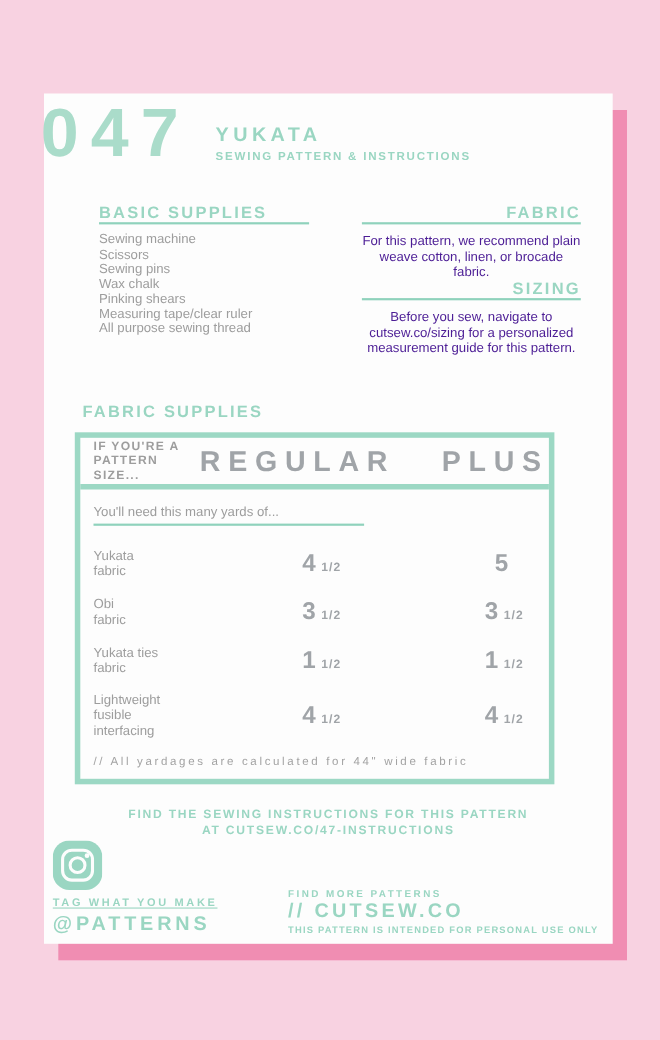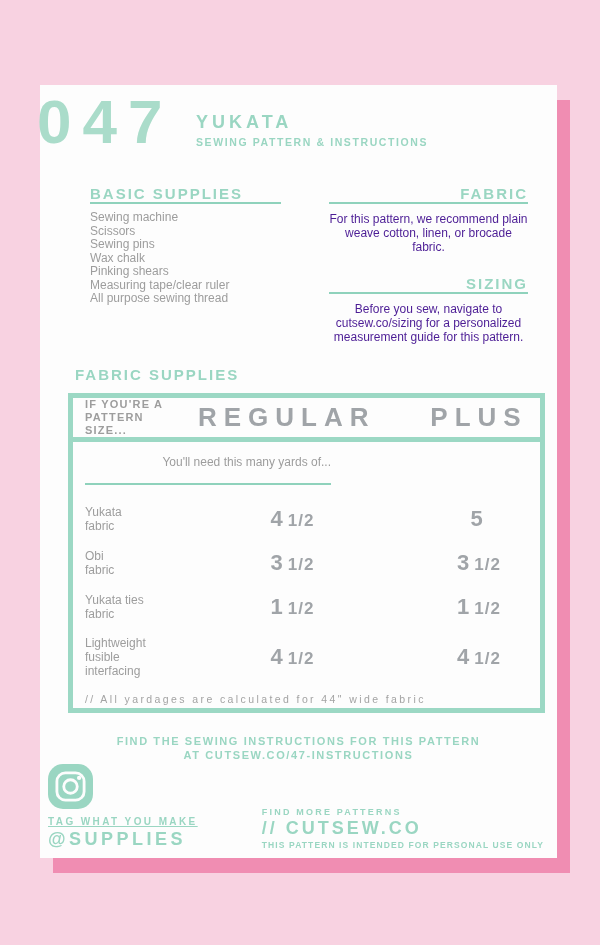--- a/index.html
+++ b/index.html
@@ -49,31 +49,31 @@
   h2.right { text-align: right; }
   .supplies-list { list-style: none; margin-top: 7px; }
   .supplies-list li {
     font-size: 12px; line-height: 13.5px; color: #9d9d9d;
   }
   .blurb {
     margin-top: 8px;
     font-size: 12px; line-height: 14px; color: #4c1d95;
     text-align: center;
   }
-  .sizing-head { margin-top: 21px; }
+  .sizing-head { }
 
   
   .fs-heading {
     position: absolute; top: 281px; left: 35px;
     font-size: 15px; font-weight: bold; letter-spacing: 2px;
     color: #9ad6c2;
   }
   .fs-table {
     position: absolute; top: 308px; left: 28px;
-    width: 477px; height: 320px;
+    width: 436px; height: 320px;
     border: 5px solid #9cd8c4;
     display: flex; flex-direction: column;
   }
   .t-head {
     display: flex; align-items: center;
     height: 55px;
     border-bottom: 5px solid #9cd8c4;
   }
   .corner-label {
     width: 125px; padding-left: 12px;
@@ -84,33 +84,32 @@
   .col-reg { width: 165px; text-align: center; }
   .col-plus { flex: 1; text-align: center; padding-left: 55px; }
   .head-col {
     font-size: 26px; font-weight: bold; letter-spacing: 7px;
     color: #a0a4a8;
   }
   .t-body { flex: 1; padding: 13px 12px 10px 12px; }
   .intro {
     width: 246px;
     font-size: 12px; color: #9d9d9d;
-    padding-bottom: 14px; margin-bottom: 19px;
+    padding-bottom: 4px; margin-bottom: 19px;
     border-bottom: 2px solid #8fd2bc;
-    text-align: right;
   }
   .t-row { display: flex; align-items: center; margin-bottom: 15px; min-height: 29px; }
   .t-label {
     width: 125px;
     font-size: 12px; line-height: 14px; color: #9d9d9d;
     white-space: pre-line;
   }
   .t-num { color: #a0a4a8; font-weight: bold; }
   .whole { font-size: 22px; }
-  .frac { font-size: 17px; margin-left: 5px; letter-spacing: 1px; }
+  .frac { font-size: 11px; margin-left: 5px; letter-spacing: 1px; }
   .footnote {
     margin-top: 7px;
     font-size: 10.5px; letter-spacing: 2.4px; color: #a3a3a3;
   }
 
   
   .banner {
     position: absolute; top: 649px; left: 0; right: 0;
     text-align: center;
     font-size: 11px; font-weight: bold; letter-spacing: 1.6px;
@@ -234,21 +233,21 @@
 
   <div class="footer">
     <div class="f-left">
       <svg class="insta" width="45" height="45" viewBox="0 0 48 48">
         <rect x="0" y="0" width="48" height="48" rx="16" fill="#9ad6c2"></rect>
         <rect x="9.5" y="9.5" width="29" height="29" rx="9" fill="none" stroke="#fdfdfd" stroke-width="3"></rect>
         <circle cx="24" cy="24" r="7.2" fill="none" stroke="#fdfdfd" stroke-width="3"></circle>
         <circle cx="33.2" cy="14.8" r="2.3" fill="#fdfdfd"></circle>
       </svg>
       <div class="tag-line">TAG WHAT YOU MAKE</div>
-      <div class="handle">@SUPPLIES</div>
+      <div class="handle">@PATTERNS</div>
     </div>
     <div class="f-right">
       <div class="find-more">FIND MORE PATTERNS</div>
       <div class="site">// CUTSEW.CO</div>
       <div class="personal-use">THIS PATTERN IS INTENDED FOR PERSONAL USE ONLY</div>
     </div>
   </div>
 
 </div>
 

